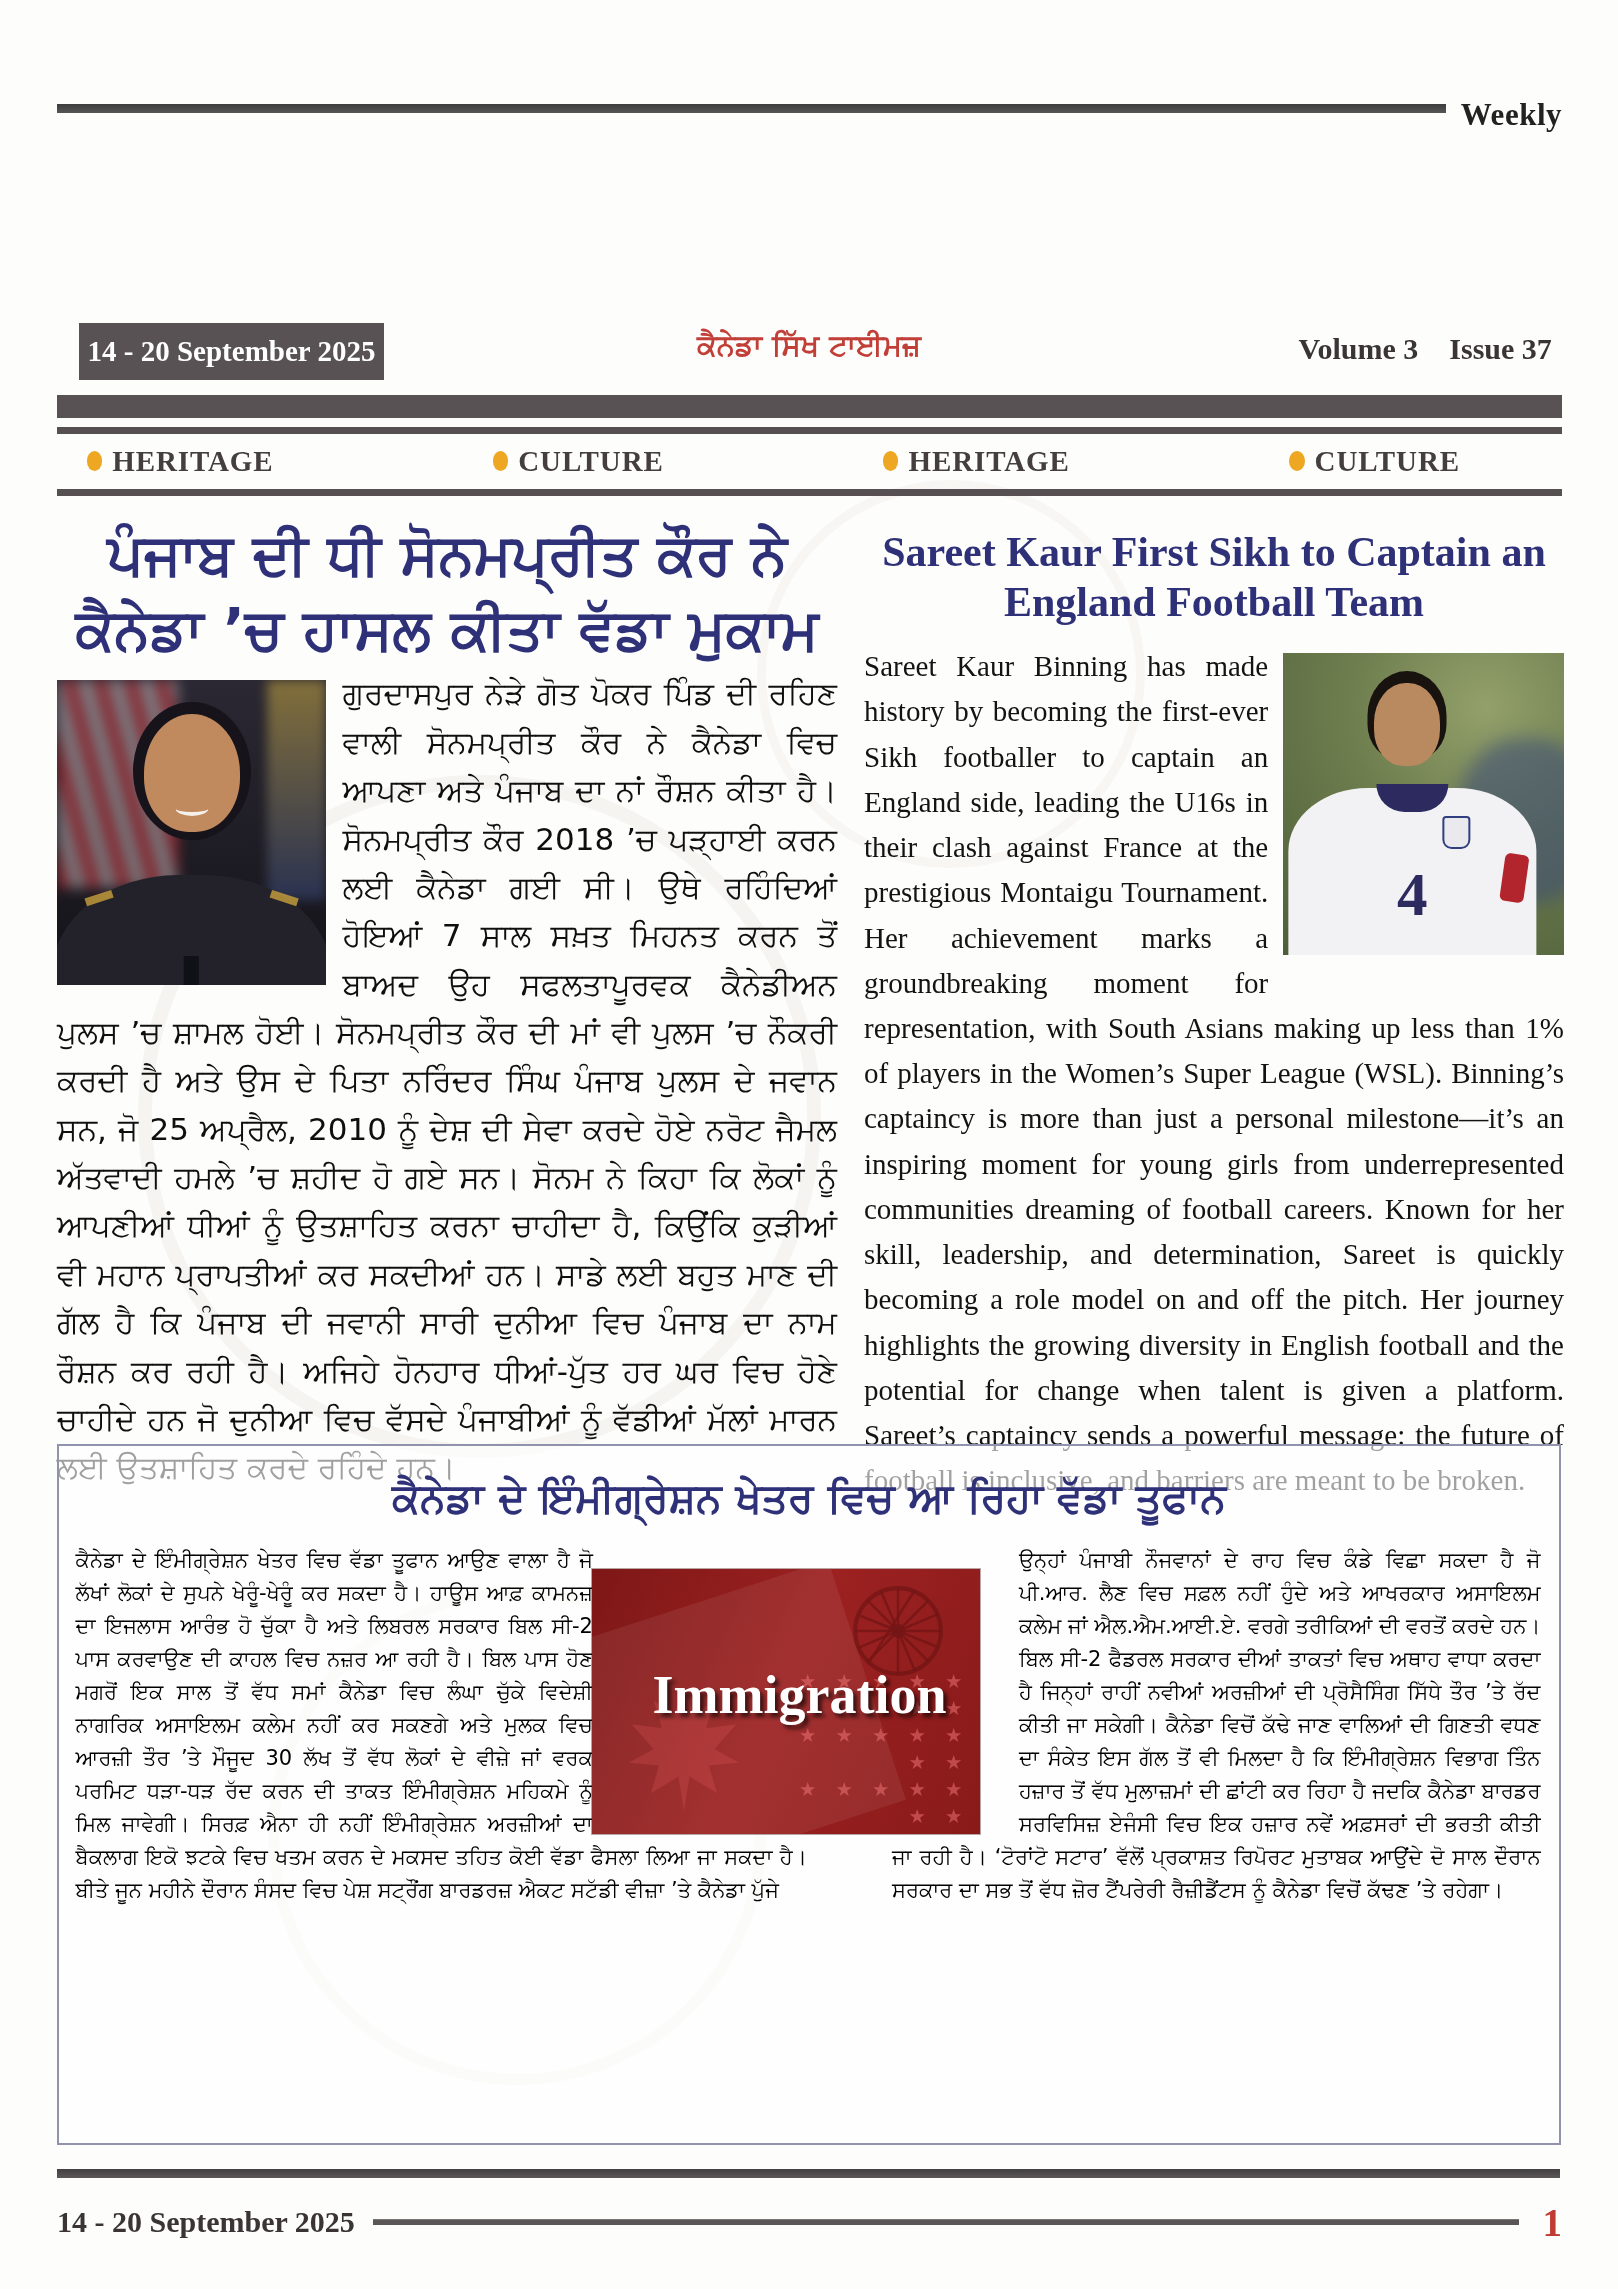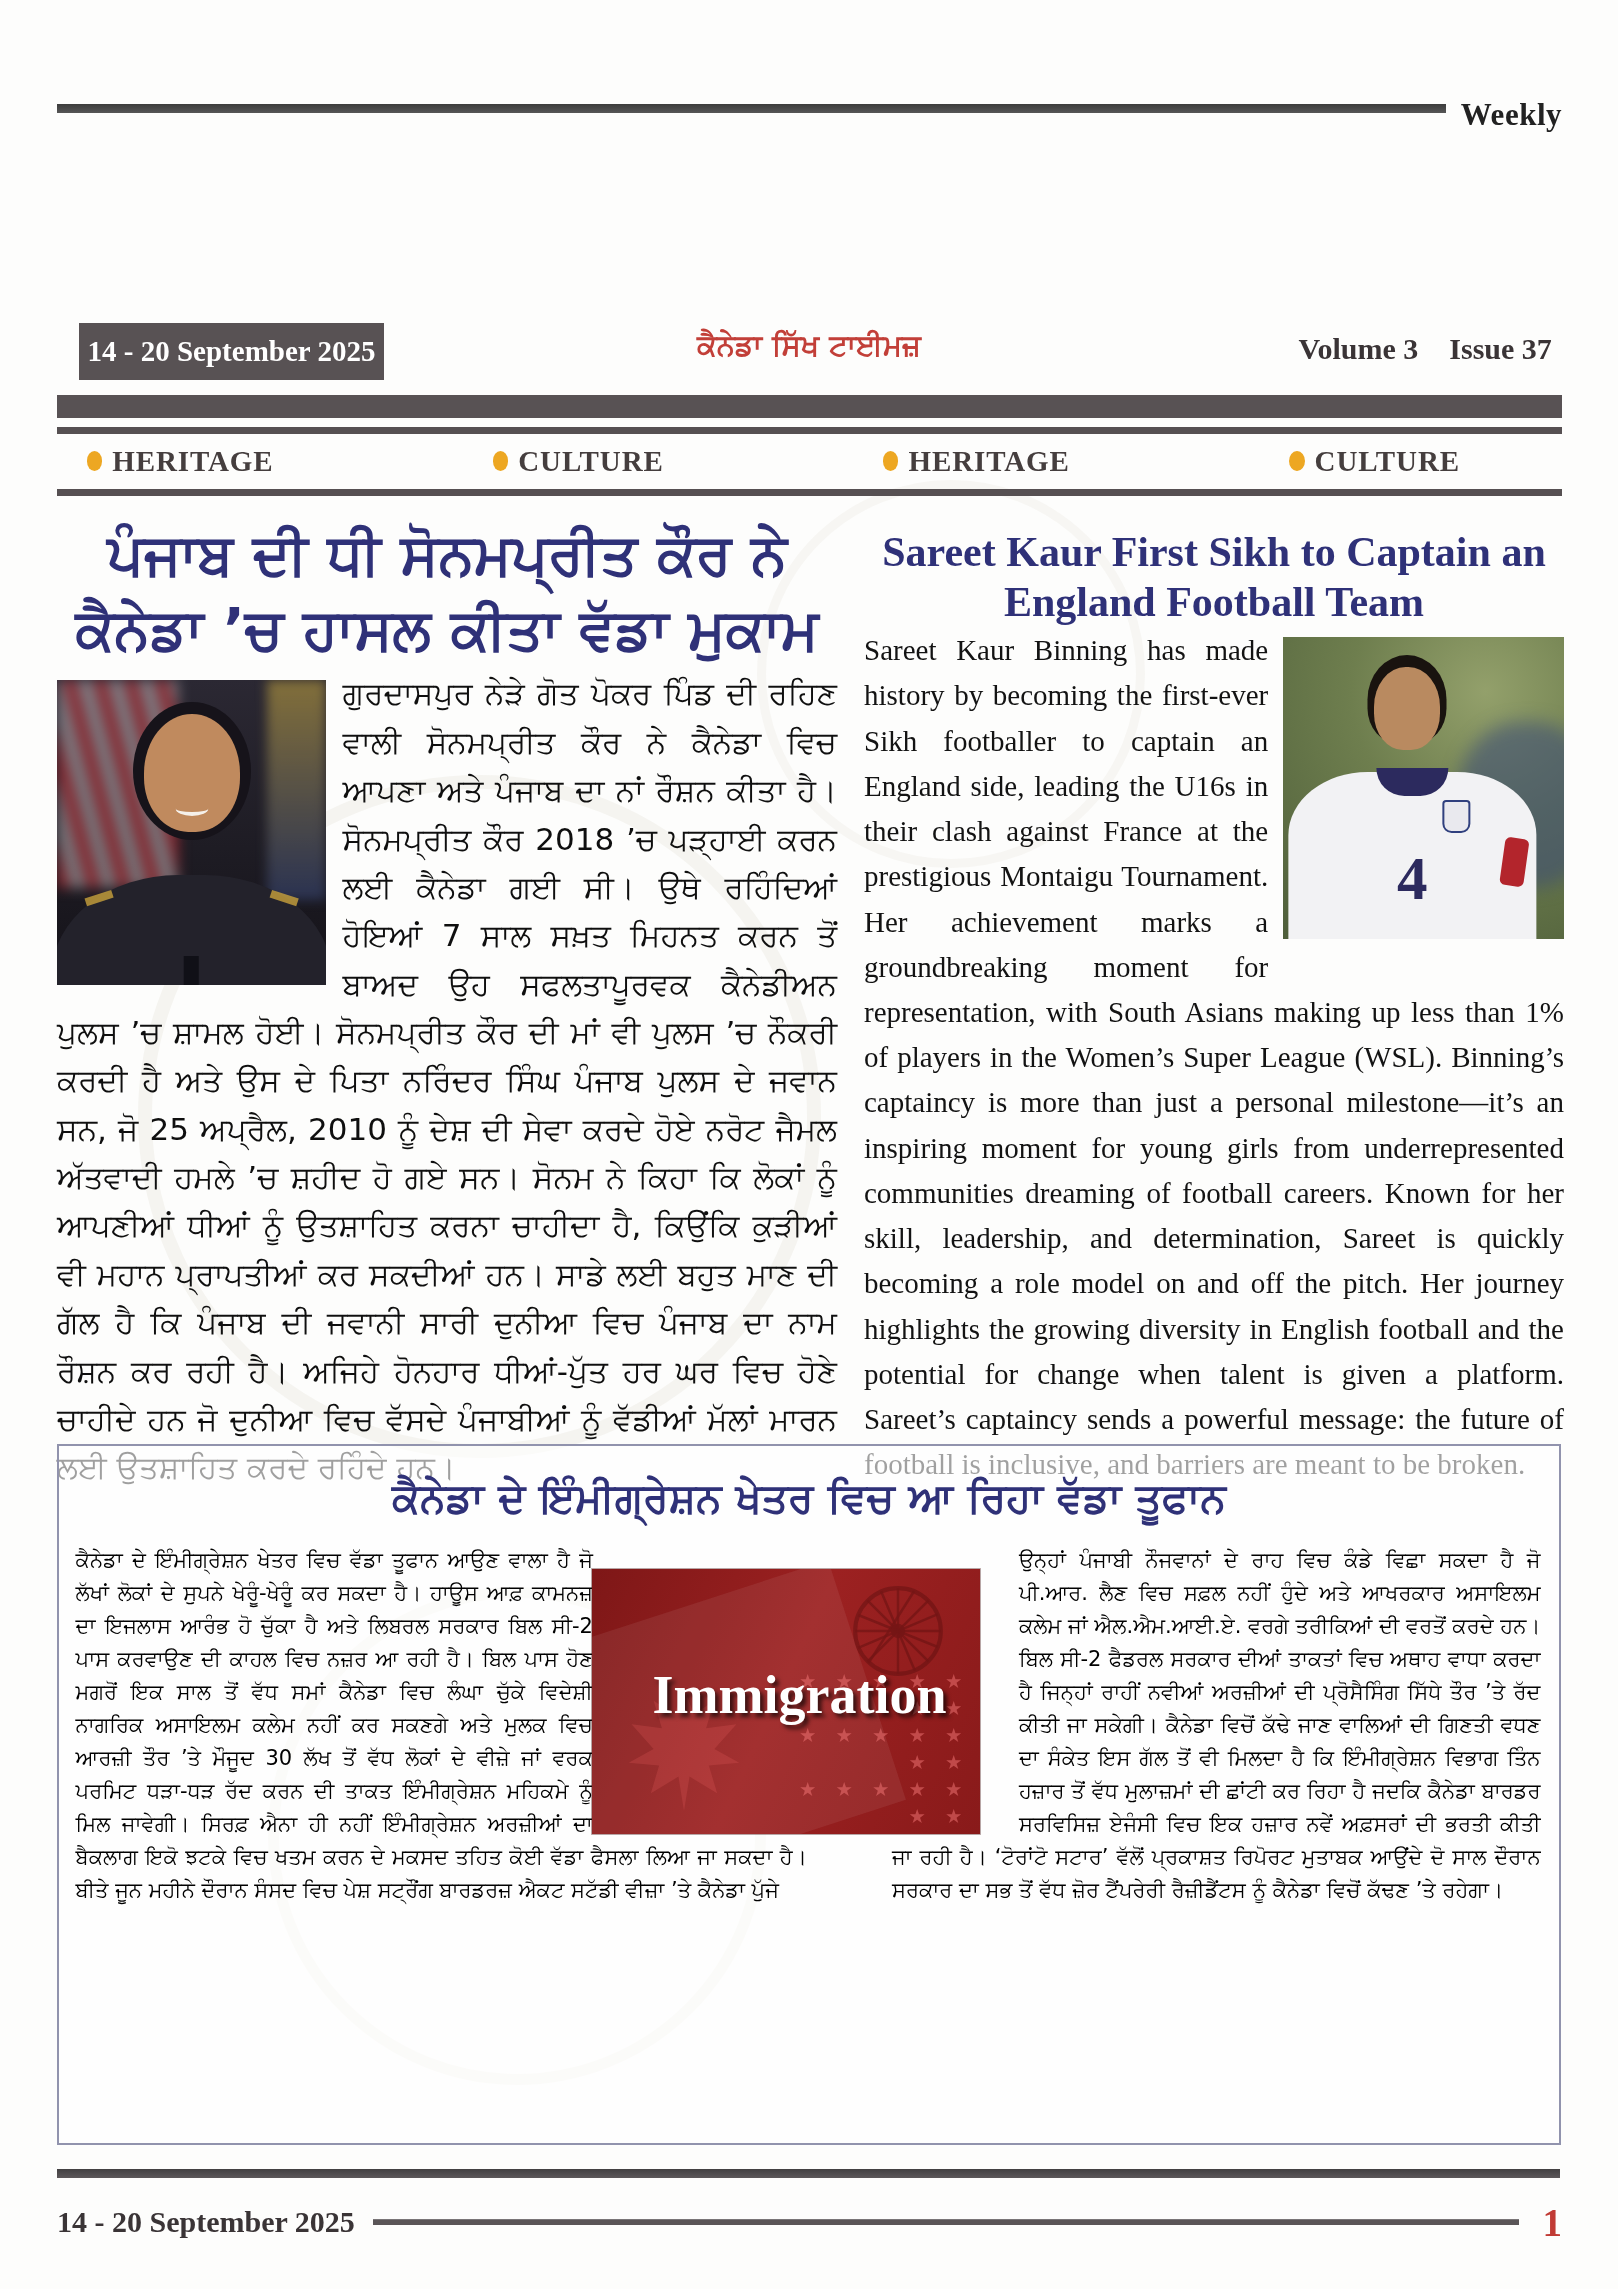--- a/index.html
+++ b/index.html
@@ -61,21 +61,21 @@
 
   
   .col-left { position:absolute; top:517px; left:57px; width:780px; }
   .col-right { position:absolute; top:528px; left:864px; width:700px; }
   .headline-pa {
     color:#2f3178; font-weight:700; font-size:57px; line-height:1.32;
     text-align:center; font-family:"DejaVu Sans", sans-serif; margin-bottom:2px;
   }
   .headline-en {
     color:#2f3178; font-weight:700; font-size:42px; line-height:1.18;
-    text-align:center; margin-bottom:1px;
+    text-align:center; margin-bottom:17px;
   }
   .article-pa {
     font-family:"DejaVu Sans", sans-serif; font-size:31px; line-height:1.56;
     text-align:justify; color:#0f0f0f;
   }
   .article-en {
     font-family:"Liberation Serif", serif; font-size:29px; line-height:1.56;
     text-align:justify; color:#131313;
   }
 

